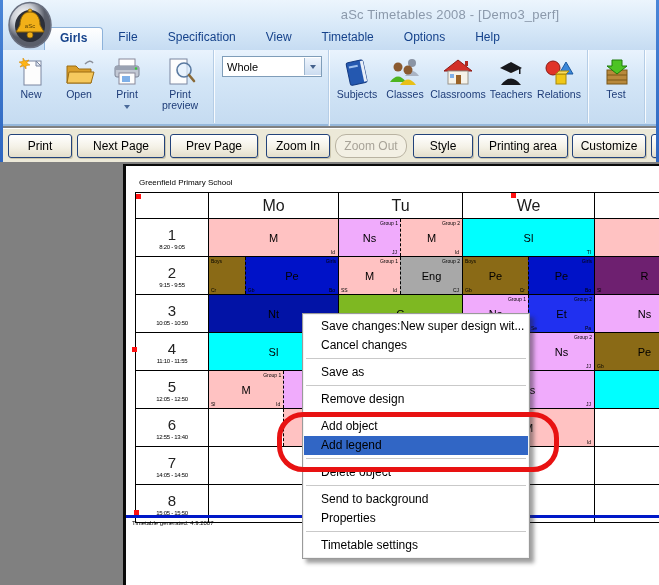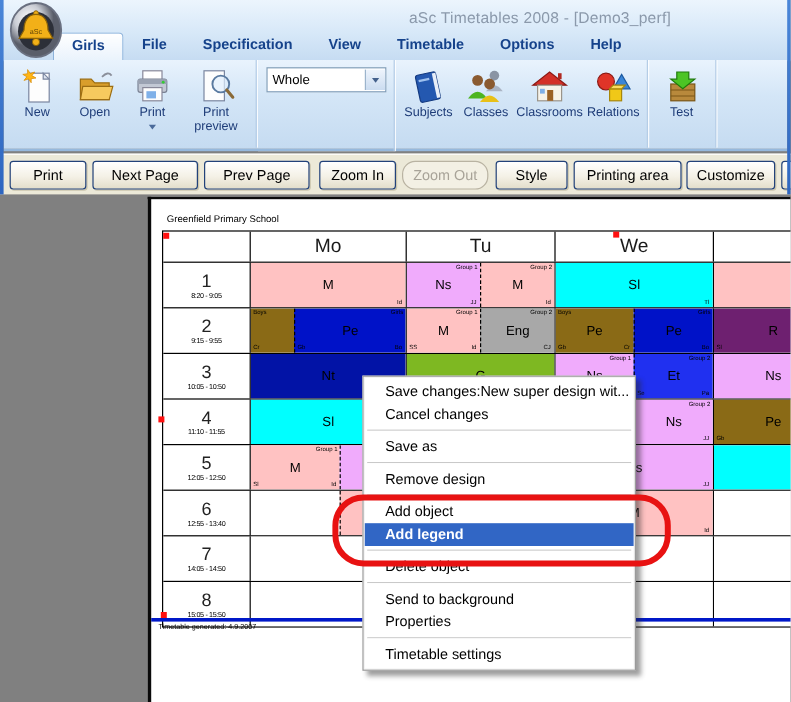--- a/index.html
+++ b/index.html
@@ -8,21 +8,21 @@
 
   
   .ribbon-top{position:absolute;top:0;left:0;width:659px;height:50px;
     background:linear-gradient(#ecf5fd,#d7e8f8 55%,#c6dcf2);border-bottom:1px solid #a9c4e2;}
   .frame{position:absolute;top:0;width:3px;height:162px;background:linear-gradient(#4a86d8,#2e66c0);z-index:5;}
   .frame.left{left:0}.frame.right{right:0}
   .win-title{position:absolute;top:7px;left:290px;width:320px;text-align:center;
     font-size:13px;color:#8b99ab;letter-spacing:.2px;}
   .logo{position:absolute;top:1px;left:7px;width:47px;height:48px;z-index:6;}
   .tabs{position:absolute;bottom:0;left:44px;display:flex;height:23px;}
-  .tab{padding:3px 15px 2px 15px;font-size:12px;color:#15428b;white-space:nowrap;font-weight:bold;}
+  .tab{padding:3px 15px 2px 15px;font-size:12px;color:#15428b;white-space:nowrap;}
   .tab.active{background:linear-gradient(#ffffff,#eaf3fc);border:1px solid #8db2da;border-bottom:none;
     border-radius:4px 4px 0 0;font-weight:bold;}
 
   
   .ribbon{position:absolute;top:50px;left:3px;width:653px;height:76px;display:flex;
     background:linear-gradient(#e9f3fd,#d4e6f7 40%,#c5dbf1);border-bottom:2px solid #96b8dc;box-sizing:border-box;}
   .rgroup{display:flex;align-items:flex-start;padding:3px 4px 0 4px;height:70px;
     border-right:1px solid #b5cde6;box-shadow:1px 0 0 rgba(255,255,255,.85);}
   .rbtn{width:46px;min-width:40px;text-align:center;font-size:10.5px;line-height:11px;color:#1e3c78;
     padding:2px 1px;border-radius:3px;}
@@ -69,21 +69,21 @@
   .bg-green{background:#7eb822}.bg-white{background:#ffffff}
   .print-line{position:absolute;left:0;top:349px;width:545px;height:3px;background:#0018c8;}
   .gen-note{position:absolute;left:6px;top:354px;font-size:6px;color:#000;}
   .handle{position:absolute;width:5px;height:5px;background:#ff1010;z-index:4;}
 
   
   .menu{position:absolute;left:302px;top:313px;width:224px;background:#fff;z-index:20;
     border:1px solid #9a9a9a;box-shadow:inset 0 0 0 1px #f2f2f2, 4px 4px 4px rgba(40,40,40,.45);padding:3px 1px;}
   .mi{height:19px;line-height:19px;padding-left:17px;font-size:12px;color:#000;white-space:nowrap;
     overflow:hidden;text-overflow:ellipsis;}
-  .mi.hl{background:#3166c5;color:#ffffff;font-weight:bold;}
+  .mi.hl{background:#3166c5;color:#000000;}
   .msep{height:0;border-top:1px solid #c9c9c9;border-bottom:1px solid #fff;margin:3px 2px;}
 
   
   .red-oval{position:absolute;left:277px;top:412px;width:272px;height:50px;border:5px solid #e81212;
     border-radius:26px;z-index:30;pointer-events:none;}
 </style>
 </head>
 <body>
 
 <div class="window">
@@ -207,20 +207,31 @@
         <div class="ric">
           <svg width="34" height="32">
               <path d="M3 15 L17 4 L31 15 z" fill="#d33028" stroke="#8c1a14"></path>
               <rect x="24" y="5" width="3" height="5" fill="#b02820"></rect>
               <rect x="7" y="15" width="20" height="13" fill="#f6f3ea" stroke="#9a948a"></rect>
               <rect x="15" y="19" width="5" height="9" fill="#9a6226"></rect>
               <rect x="9" y="18" width="4" height="4" fill="#7fb0e8"></rect>
             </svg>
         </div>
         <span>Classrooms</span>
+      </div>
+      <div class="rbtn">
+        <div class="ric">
+          <svg width="30" height="32">
+              <circle cx="15" cy="12" r="4.5" fill="#d8a878"></circle>
+              <path d="M4 12 L15 6 L26 12 L15 17 z" fill="#17181c"></path>
+              <rect x="23" y="12" width="1.5" height="6" fill="#17181c"></rect>
+              <path d="M5 29 q10 -13 20 0 z" fill="#17181c"></path>
+            </svg>
+        </div>
+        <span>Teachers</span>
       </div>
       <div class="rbtn">
         <div class="ric">
           <svg width="34" height="32">
               <circle cx="11" cy="12" r="7" fill="#e03428" stroke="#8c1a14"></circle>
               <path d="M24 6 l7 12 h-14 z" fill="#3a86d8" stroke="#1c5aa0"></path>
               <rect x="14" y="18" width="10" height="10" fill="#f0c818" stroke="#a8880a"></rect>
               <path d="M14 18 l3 -3 h10 l-3 3 z" fill="#f8dc60" stroke="#a8880a"></path>
             </svg>
         </div>

